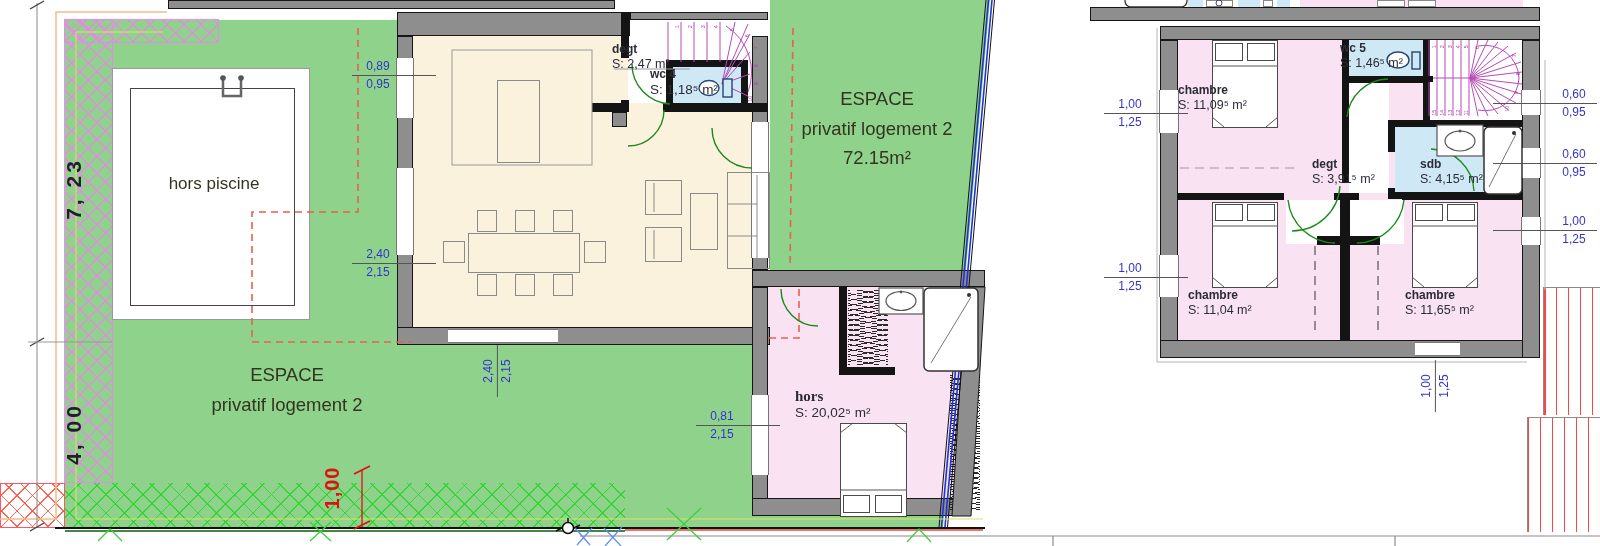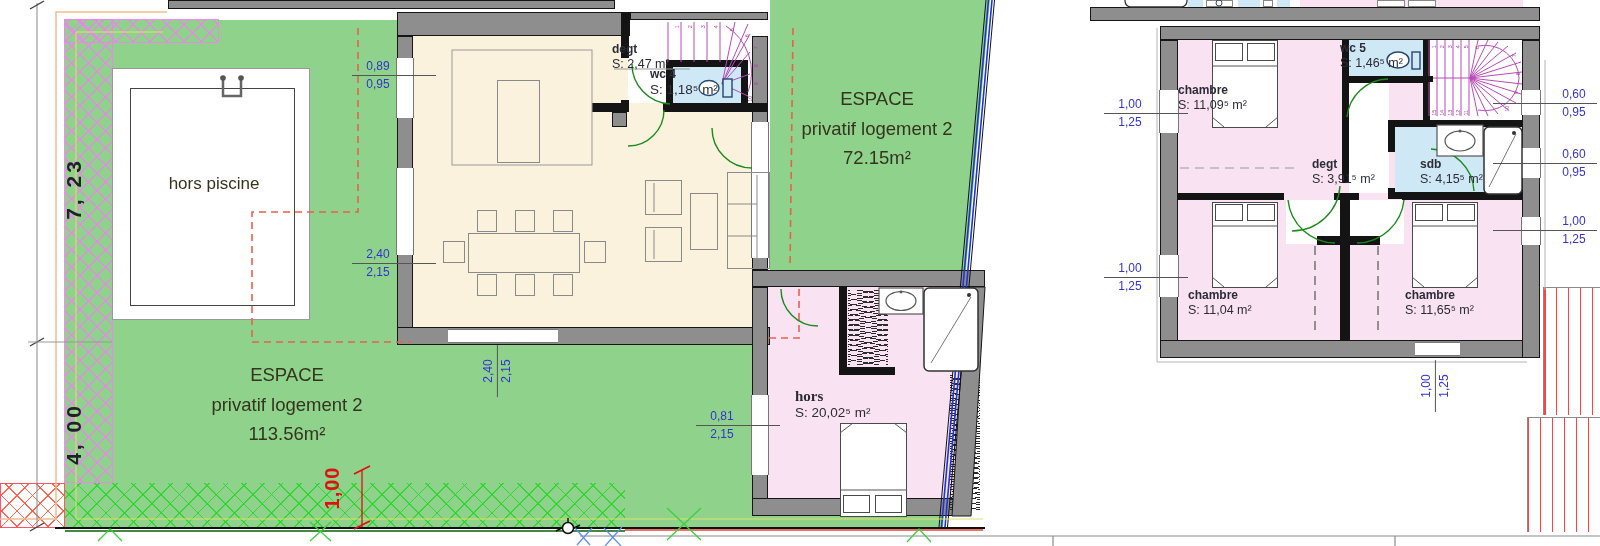--- a/index.html
+++ b/index.html
@@ -349,21 +349,20 @@
   </svg>
 
   <div class="a esp" style="left:772px;top:84px;width:210px;">
     <div>ESPACE</div>
     <div>privatif logement 2</div>
     <div>72.15m²</div>
   </div>
   <div class="a esp" style="left:182px;top:360px;width:210px;">
     <div>ESPACE</div>
     <div>privatif logement 2</div>
-    <div>113.56m²</div>
   </div>
   <div class="a plabel" style="left:148px;top:174px;width:132px;">hors piscine</div>
 
   <div class="a rl" style="left:612px;top:43px;width:90px;">
     <span class="n">degt</span>
     <span class="s">S: 2,47 m²</span>
   </div>
   <div class="a rl" style="left:650px;top:68px;width:90px;">
     <span class="n">wc 4</span>
     <span class="s" style="font-size:13.5px;">S: 1,18⁵ m²</span>

